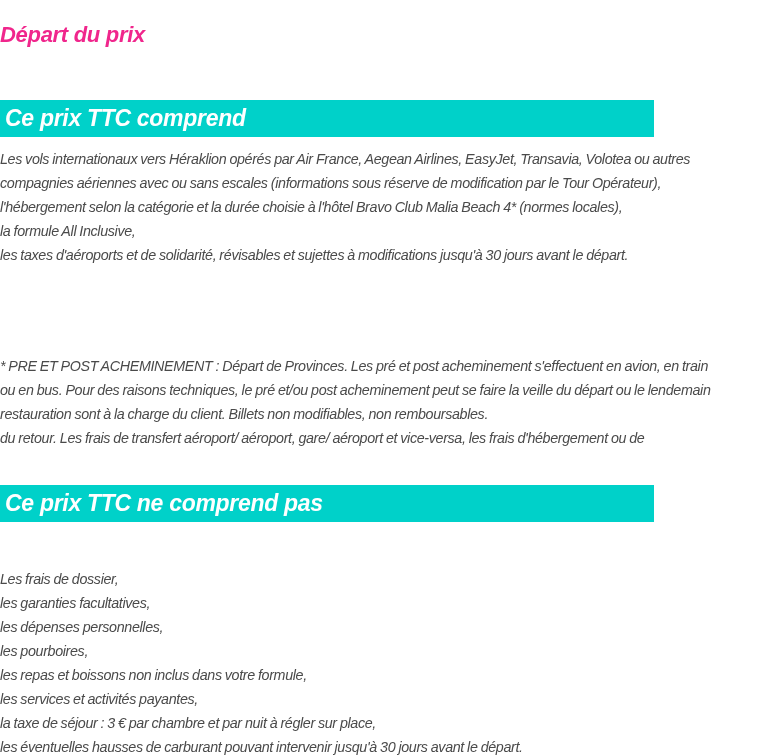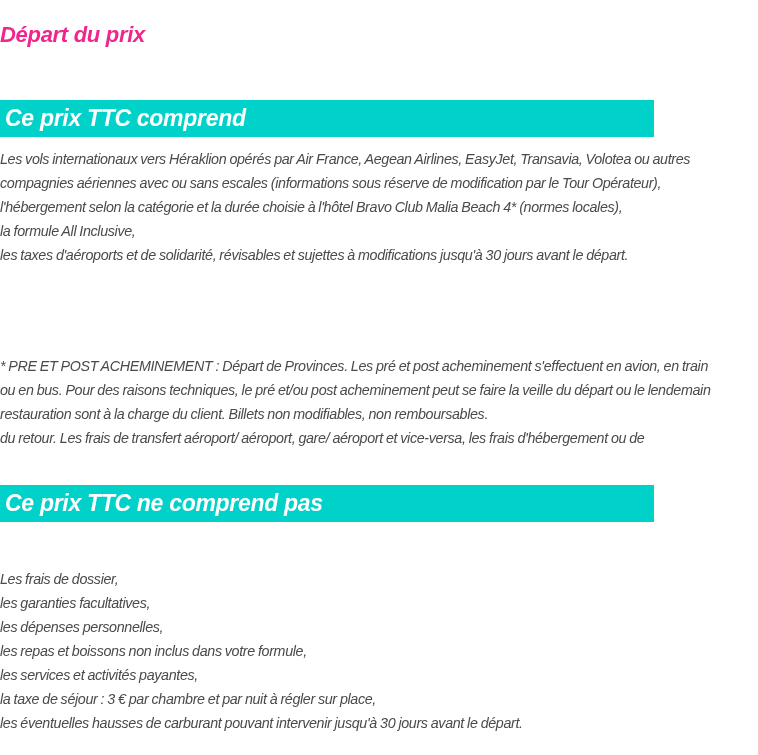--- a/index.html
+++ b/index.html
@@ -86,17 +86,18 @@
   <span class="line">restauration sont à la charge du client. Billets non modifiables, non remboursables.</span>
   <span class="line">du retour. Les frais de transfert aéroport/ aéroport, gare/ aéroport et vice-versa, les frais d'hébergement ou de</span>
 </div>
 
 <h3 class="banner banner-2">Ce prix TTC ne comprend pas</h3>
 
 <div class="text-block excludes-block">
   <span class="line">Les frais de dossier,</span>
   <span class="line">les garanties facultatives,</span>
   <span class="line">les dépenses personnelles,</span>
+  <span class="line">les pourboires,</span>
   <span class="line">les repas et boissons non inclus dans votre formule,</span>
   <span class="line">les services et activités payantes,</span>
   <span class="line">la taxe de séjour : 3 € par chambre et par nuit à régler sur place,</span>
   <span class="line">les éventuelles hausses de carburant pouvant intervenir jusqu'à 30 jours avant le départ.</span>
 </div>
 
 </body></html>

